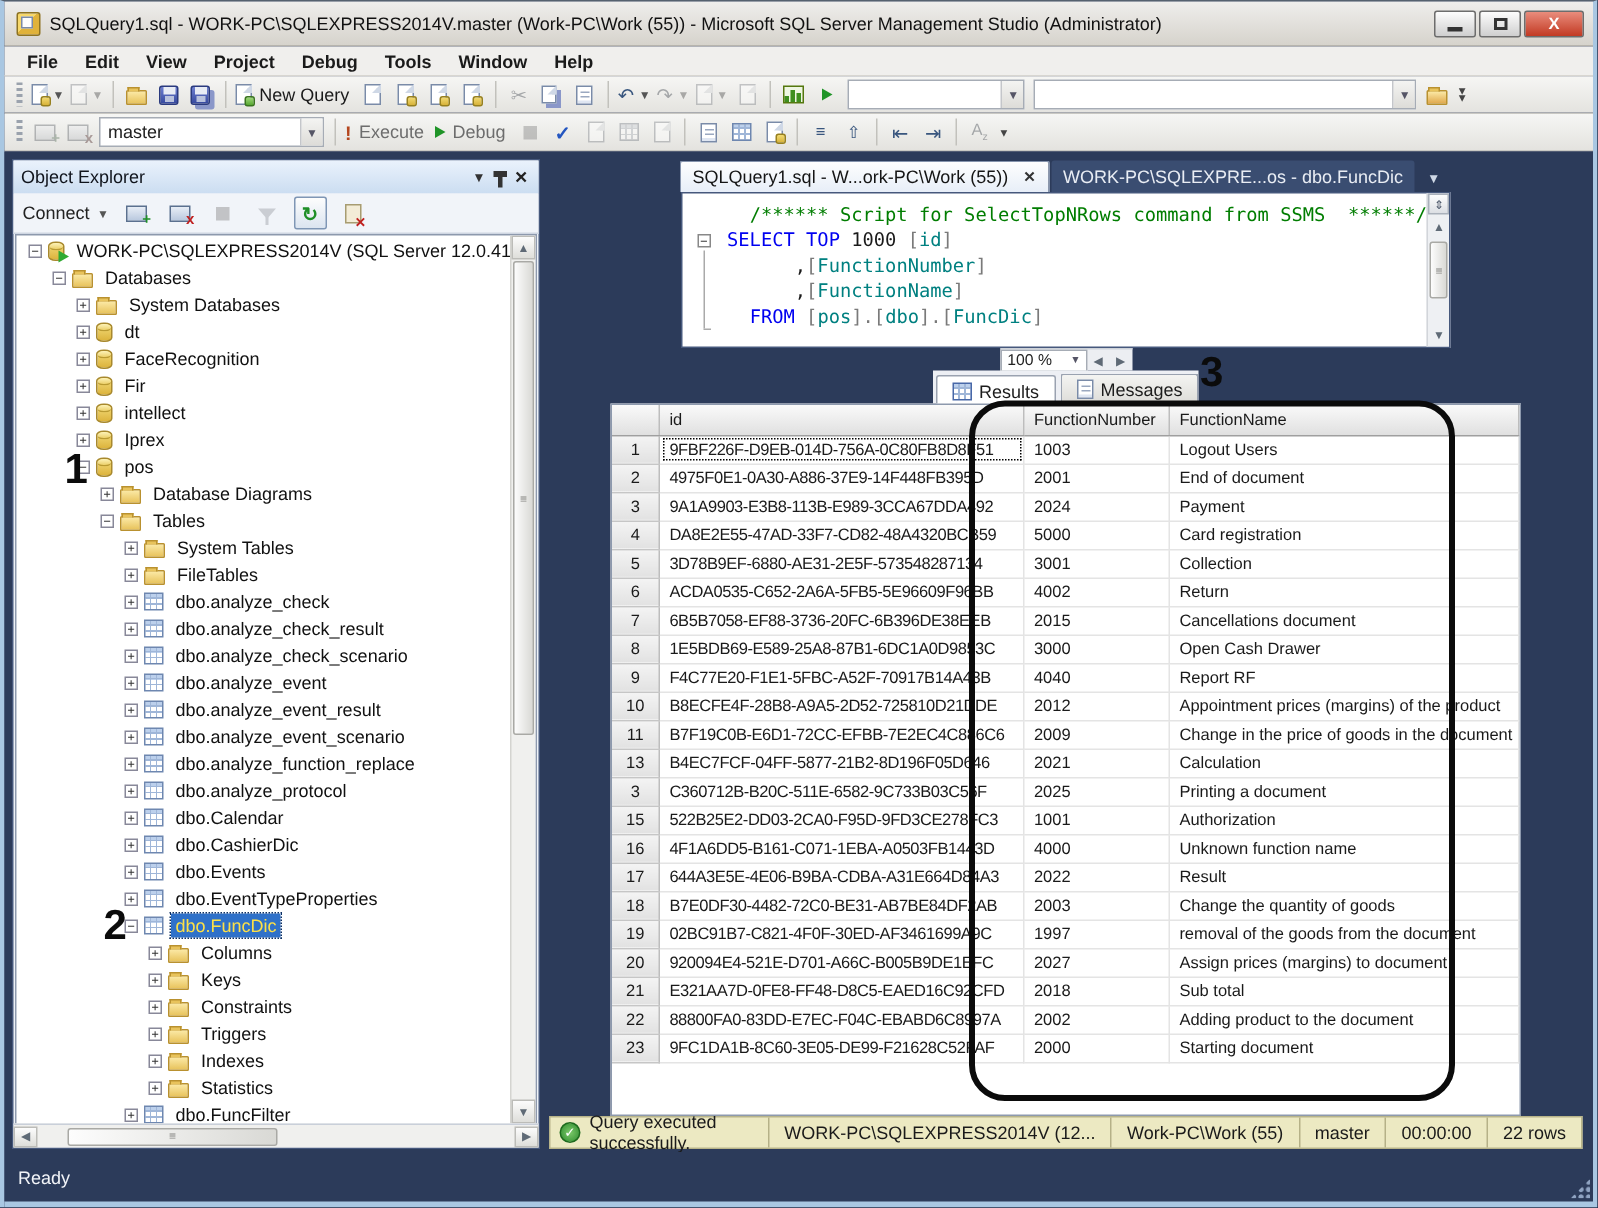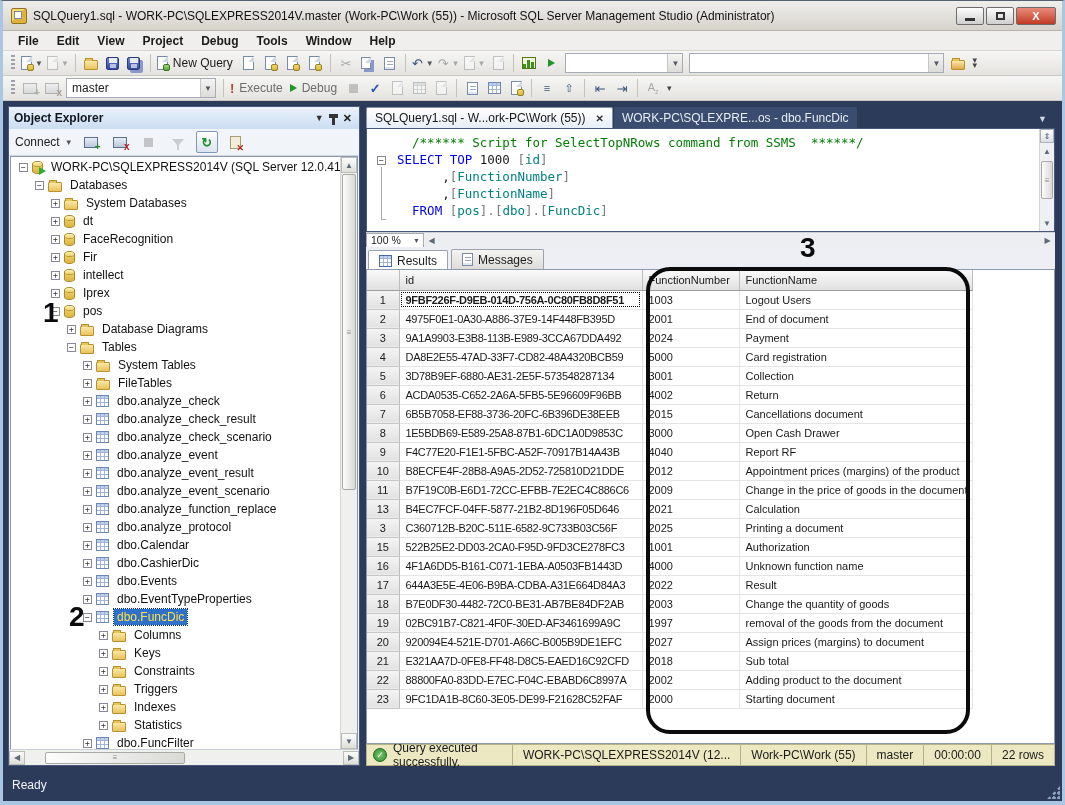--- a/index.html
+++ b/index.html
@@ -104,21 +104,21 @@
   .i-msg::before { content:""; position:absolute; left:2px; top:3px; width:6px; height:1px; background:#9aa8c0; box-shadow:0 3px 0 #9aa8c0; }
 
   
   .main { position:absolute; top:100px; left:0; right:0; bottom:37px; background:#2c3b5a; }
 
   
   .oe { position:absolute; left:5px; top:5px; width:352px; height:660px;
         background:#eef2f8; border:1px solid #46587c; display:flex; flex-direction:column; }
   .oe-head { height:22px; background:linear-gradient(#eaf2fc,#cbddf1); display:flex;
              align-items:center; padding:0 5px; font-size:12px; color:#10141c; }
-  .oe-head .t { flex:1;font-weight:bold; }
+  .oe-head .t { flex:1; }
   .oe-head .hic { display:flex; align-items:center; gap:8px; padding-right:2px; }
   .oe-toolbar { height:27px; display:flex; align-items:center; background:#f1f4f9;
                 border-bottom:1px solid #cfd6e2; padding:0 6px; gap:7px; }
   .oe-toolbar .connect { font-size:12px; color:#222; display:flex; align-items:center; gap:4px; }
   .oe-body { flex:1; display:flex; background:#fff; border:1px solid #8d99ad; border-bottom:none; margin:0 1px; overflow:hidden; }
   .tree { flex:1; overflow:hidden; padding-top:1px; }
   .trow { height:18px; display:flex; align-items:center; white-space:nowrap; font-size:12px; color:#111; padding-left:8px; }
   .exp { width:9px; height:9px; border:1px solid #889; background:#fff; color:#333;
          font:8px/7px "DejaVu Sans Mono", monospace; text-align:center; margin-right:4px; flex:none; }
   .ticon { margin-right:5px; flex:none; }
@@ -128,21 +128,21 @@
   .sbtn { height:16px; display:flex; align-items:center; justify-content:center; font-size:8px;
           color:#5f6a76; background:linear-gradient(#fcfcfc,#dededa); border:1px solid #bcbcb8; }
   .sthumb { background:linear-gradient(90deg,#fdfdfd,#d9d9d5); border:1px solid #a9a9a5; border-radius:2px;
             display:flex; align-items:center; justify-content:center; color:#8a8a86; font-size:8px; }
   .oe-hscroll { height:16px; background:#f0f0ee; display:flex; align-items:center; border-top:1px solid #c9cfd9; }
   .oe-hscroll .sbtn { width:16px; height:14px; }
   .oe-hscroll .sthumb { height:12px; width:140px; margin-left:20px; }
   .oe-hscroll .track { flex:1; }
 
   
-  .rpane { position:absolute; left:363px; top:5px; right:7px; height:660px; display:flex; flex-direction:column; }
+  .rpane { position:absolute; left:363px; top:5px; right:7px; height:660px; display:flex; flex-direction:column;align-items:center; }
   .tabstrip { height:22px; display:flex; align-items:flex-end; }
   .dtab { height:21px; display:flex; align-items:center; padding:0 8px; font-size:12px; white-space:nowrap; }
   .dtab.active { background:linear-gradient(#fefefe,#e7eef8); color:#151515; border:1px solid #8694ad; border-bottom:none; border-radius:2px 2px 0 0; }
   .dtab.inactive { color:#e9edf4; background:#3a4d71; margin-left:1px; border-radius:2px 2px 0 0; }
   .dtab .tclose { margin-left:10px; font-size:10px; color:#333; font-weight:bold; }
   .strip-dd { margin-left:auto; color:#cfd8e6; font-size:9px; padding:0 8px 4px; }
 
   
   .editor { height:104px; background:#fff; border:1px solid #46587c; position:relative; display:flex; }
   .code { flex:1; padding:5px 0 11px 30px; font:12.5px/17px "DejaVu Sans Mono", monospace; white-space:pre; overflow:hidden; }
@@ -170,21 +170,21 @@
   .gridwrap { flex:1; background:#fff; border:1px solid #8d99ad; overflow:hidden; position:relative; }
   table.grid { border-collapse:collapse; table-layout:fixed; width:605px; }
   table.grid th { height:20px; background:linear-gradient(#fafafa,#e0e0e0); border-right:1px solid #bdbdbd;
           border-bottom:1px solid #9f9f9f; font-size:11px; font-weight:normal; color:#1a1a1a;
           text-align:left; padding-left:6px; }
   table.grid td { height:19px; font-size:11px; color:#1a1a1a; border-right:1px solid #e4e4e4;
           border-bottom:1px solid #e4e4e4; padding-left:6px; white-space:nowrap; overflow:hidden; }
   table.grid td.rn { background:linear-gradient(#f4f4f4,#e2e2e2); border-right:1px solid #bdbdbd;
           border-bottom:1px solid #c6c6c6; text-align:center; padding-left:0; }
   table.grid td.idc { letter-spacing:-0.3px; }
-  table.grid tr.r0 td.idc { outline:1px dotted #000; outline-offset:-3px;font-weight:bold; }
+  table.grid tr.r0 td.idc { outline:1px dotted #000; outline-offset:-3px; }
 
   
   .ybar { height:22px; background:#ece9c2; border:1px solid #b8b489; display:flex; align-items:center;
           font-size:12px; color:#1a1a1a; }
   .ybar .okic { width:14px; height:14px; border-radius:50%; background:radial-gradient(#7cc96a,#2e8b2e);
           border:1px solid #1e6b1e; color:#fff; font-size:9px; display:flex; align-items:center;
           justify-content:center; margin:0 6px; flex:none; }
   .ybar .msg { flex:1; }
   .yseg { border-left:1px solid #b5b187; height:100%; display:flex; align-items:center; padding:0 10px; white-space:nowrap; }
 

